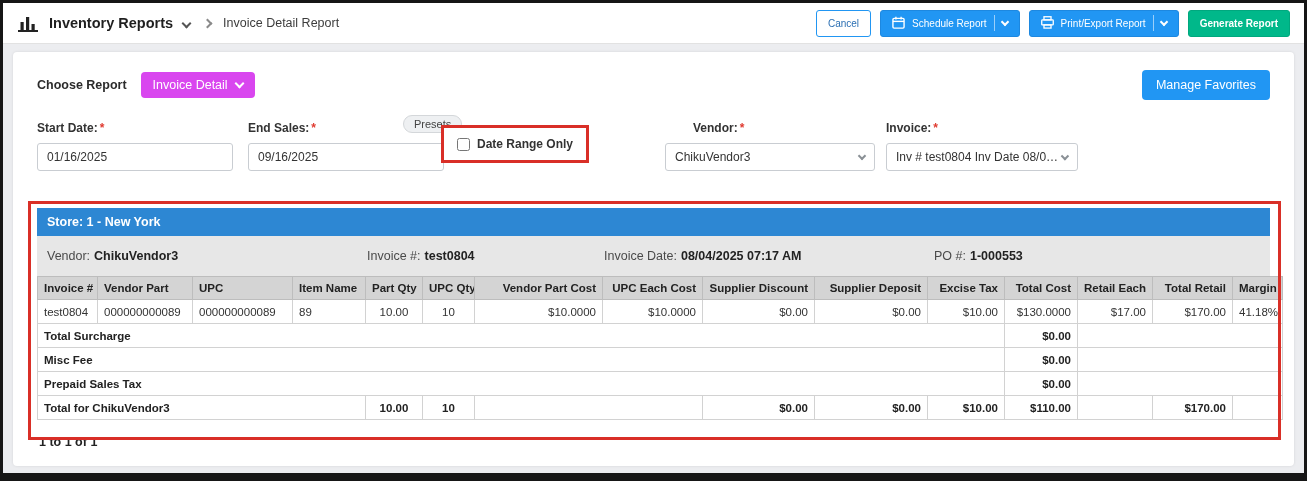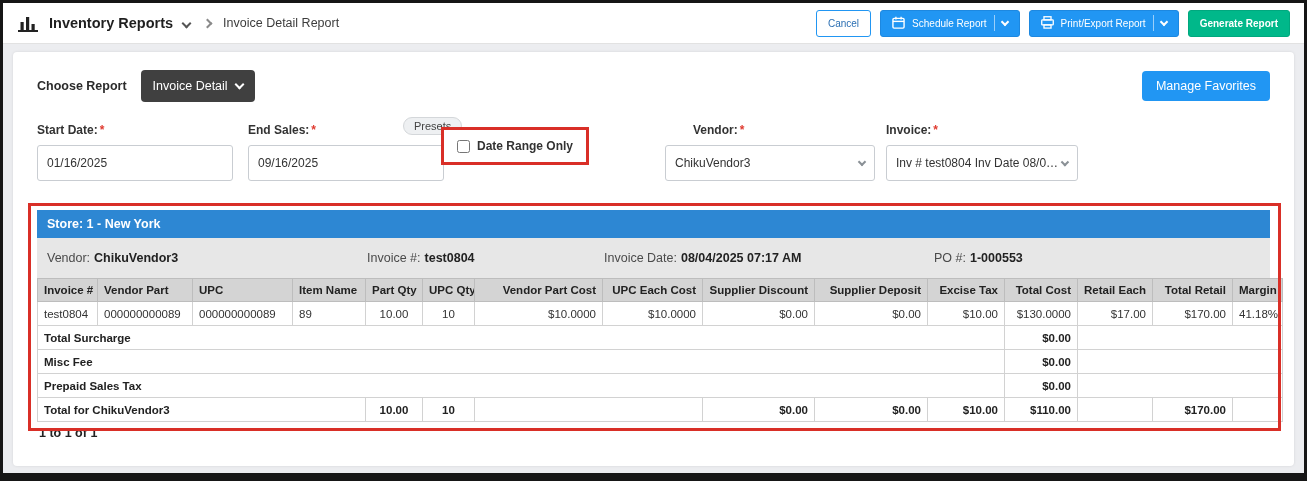--- a/index.html
+++ b/index.html
@@ -46,36 +46,36 @@
   
   .card {
     margin: 8px 10px 0 10px; background: #fff; border-radius: 4px;
     box-shadow: 0 0 3px rgba(0,0,0,.10);
     height: 414px; padding: 18px 24px 12px 24px; position: relative;
   }
 
   .report-chooser { display: flex; align-items: center; gap: 14px; }
   .label-bold { font-size: 12.5px; font-weight: bold; color: #2b2b2b; }
   .select-btn {
-    background: #404040; color: #fff; height: 32px; border-radius: 4px;
+    background: #d946ef; color: #fff; height: 26px; border-radius: 4px;
     display: inline-flex; align-items: center; gap: 8px; padding: 0 12px;
     font-size: 12.5px; cursor: pointer;
   }
   .btn-favorites {
     margin-left: auto; background: #2196f3; color: #fff; border: none;
     height: 30px; border-radius: 4px; padding: 0 14px; font-size: 12.5px; cursor: pointer;
   }
 
   
   .filters { position: relative; height: 66px; margin-top: 18px; }
   .field { position: absolute; top: 0; }
   .field-label { font-size: 12px; font-weight: bold; color: #333; }
   .req { color: #e03b30; margin-left: 2px; }
   .text-input, .fake-select {
-    margin-top: 7px; height: 36px; width: 100%;
+    margin-top: 7px; height: 28px; width: 100%;
     border: 1px solid #c9cdd2; border-radius: 3px; background: #fff;
     font-size: 12px; color: #333; padding: 0 9px;
     font-family: "Liberation Sans", sans-serif;
   }
   .fake-select { display: flex; align-items: center; justify-content: space-between; cursor: pointer; }
   .fake-select .chev { color: #8a9096; width: 6px; height: 6px; }
   .f-start { left: 0; width: 196px; }
   .f-end   { left: 211px; width: 196px; }
   .presets-btn {
     position: absolute; left: 366px; top: -3px;
@@ -119,21 +119,21 @@
   table.report th {
     background: #d4d4d4; border: 1px solid #bdbdbd; font-size: 11.5px;
     font-weight: bold; color: #222; padding: 5px 6px; white-space: nowrap; overflow: hidden;
   }
   table.report td {
     border: 1px solid #d2d2d2; font-size: 11.5px; color: #333;
     padding: 4px 6px; height: 24px; white-space: nowrap; overflow: hidden; background: #fff;
   }
   table.report tr.summary td { font-weight: bold; color: #222; }
 
-  .report-footer { margin-top: 4px; font-size: 12.5px; font-weight: bold; color: #222; padding-left: 2px; }
+  .report-footer { margin-top: 15px; font-size: 12.5px; font-weight: bold; color: #222; padding-left: 2px; }
 </style>
 </head>
 <body>
 
 <div class="topbar">
   <span class="app-icon">
     <svg width="22" height="17" viewBox="0 0 22 17">
       <path d="M1 16h20" stroke="#222" stroke-width="2"></path>
       <rect x="3.5" y="7" width="3.2" height="8" fill="#222"></rect>
       <rect x="9" y="2" width="3.2" height="13" fill="#222"></rect>

